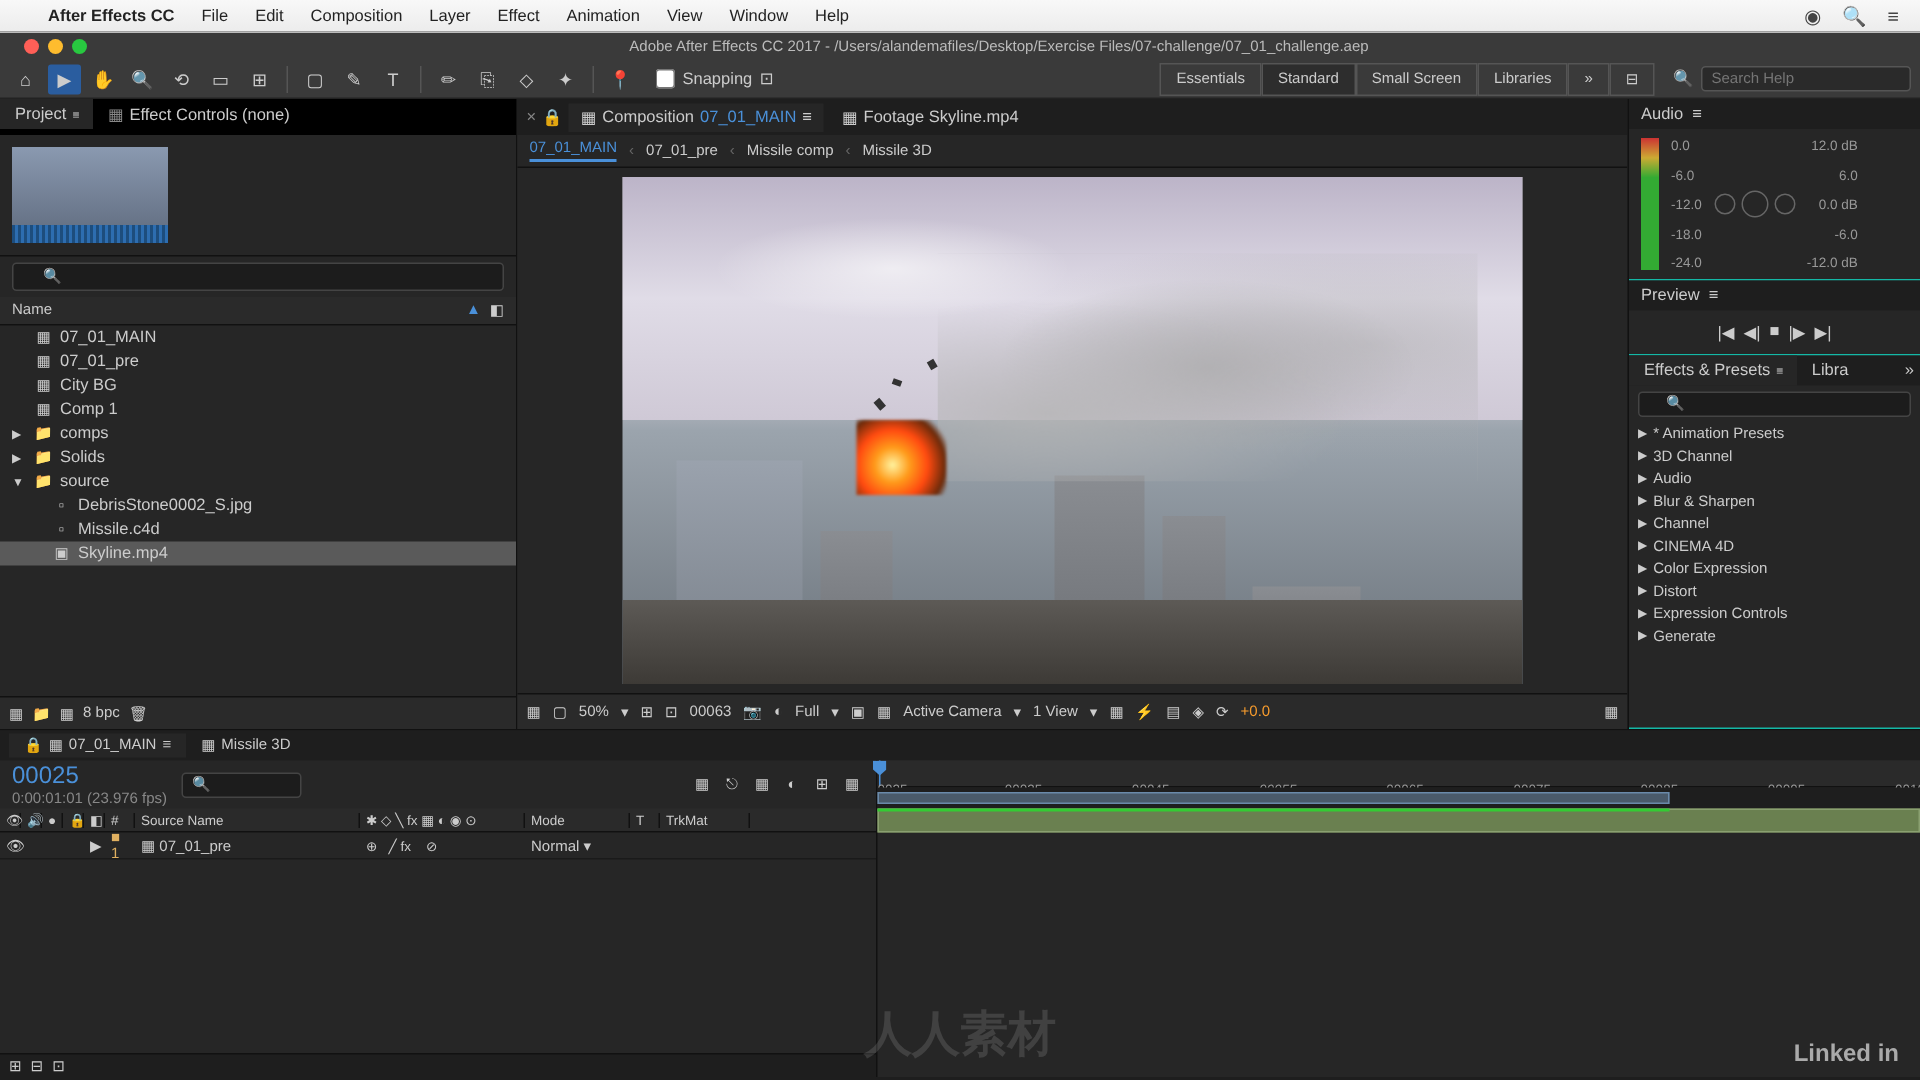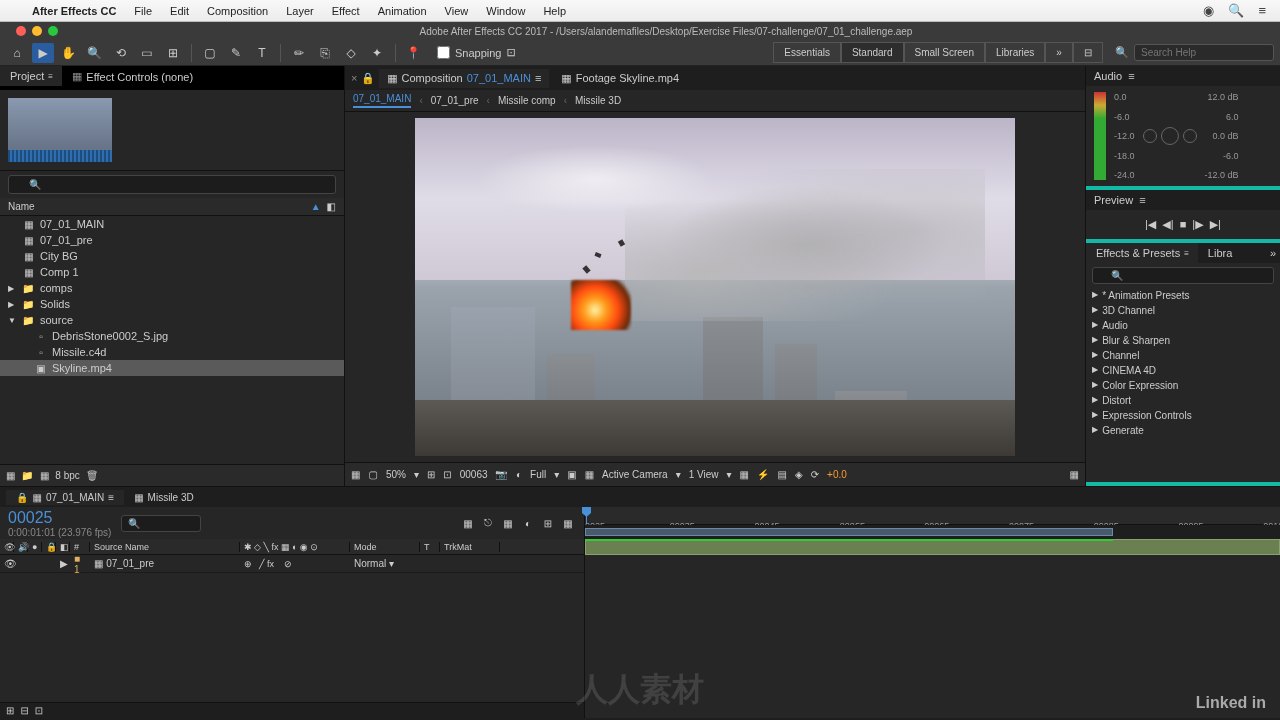--- a/index.html
+++ b/index.html
@@ -70,21 +70,21 @@
 .explosion { position:absolute; left:26%; top:48%; width:60px; height:50px; background: radial-gradient(circle at 40% 60%, #fff3a0 0%, #ff9a1a 25%, #ff4a10 50%, #6a2a0a 75%, transparent 85%); filter: blur(1px);}
 .debris { position:absolute; background:#333; }
 .d1 { left:30%; top:40%; width:6px; height:4px; transform:rotate(20deg);}
 .d2 { left:34%; top:36%; width:5px; height:6px; transform:rotate(-30deg);}
 .d3 { left:28%; top:44%; width:7px; height:5px; transform:rotate(50deg);}
 .smoke { position:absolute; left:35%; top:15%; width:60%; height:45%; background: radial-gradient(ellipse at 20% 70%, rgba(180,180,180,.8), transparent 50%), radial-gradient(ellipse at 50% 50%, rgba(160,160,160,.6), transparent 55%), radial-gradient(ellipse at 80% 40%, rgba(170,170,170,.5), transparent 60%);}
 .viewer-controls { background: #2a2a2a; height: 24px; display: flex; align-items: center; padding: 0 6px; gap: 8px; font-size: 10px; border-top:1px solid #111;}
 .vc-item { color: #ccc; }
 .vc-val { color: #f89c2d; }
 .right-panel { width: 195px; background: #262626; border-left: 1px solid #111; display: flex; flex-direction: column; }
-.rp-section { border-bottom: 4px solid #14b8a6; }
+.rp-section { border-bottom: 1px solid #14b8a6; }
 .rp-header { background: #1e1e1e; padding: 4px 8px; font-size: 11px; display:flex; align-items:center; gap:6px;}
 .audio-meter { display: flex; padding: 6px 8px; gap: 8px; height: 100px; }
 .meter-bar { width: 12px; background: linear-gradient(#c33 0%, #ca3 15%, #3a3 30%, #3a3 100%); position:relative; }
 .meter-labels { display:flex; flex-direction:column; justify-content:space-between; font-size:9px; color:#999; }
 .knobs { display:flex; align-items:center; gap:4px; }
 .knob { width:14px; height:14px; border-radius:50%; border:1px solid #666; }
 .preview-controls { display: flex; justify-content: center; gap: 6px; padding: 8px; font-size: 11px; }
 .pc-btn { color: #ccc; }
 .ep-tabs { display:flex; background:#1e1e1e; }
 .ep-tabs .panel-tab { font-size:11px; }

